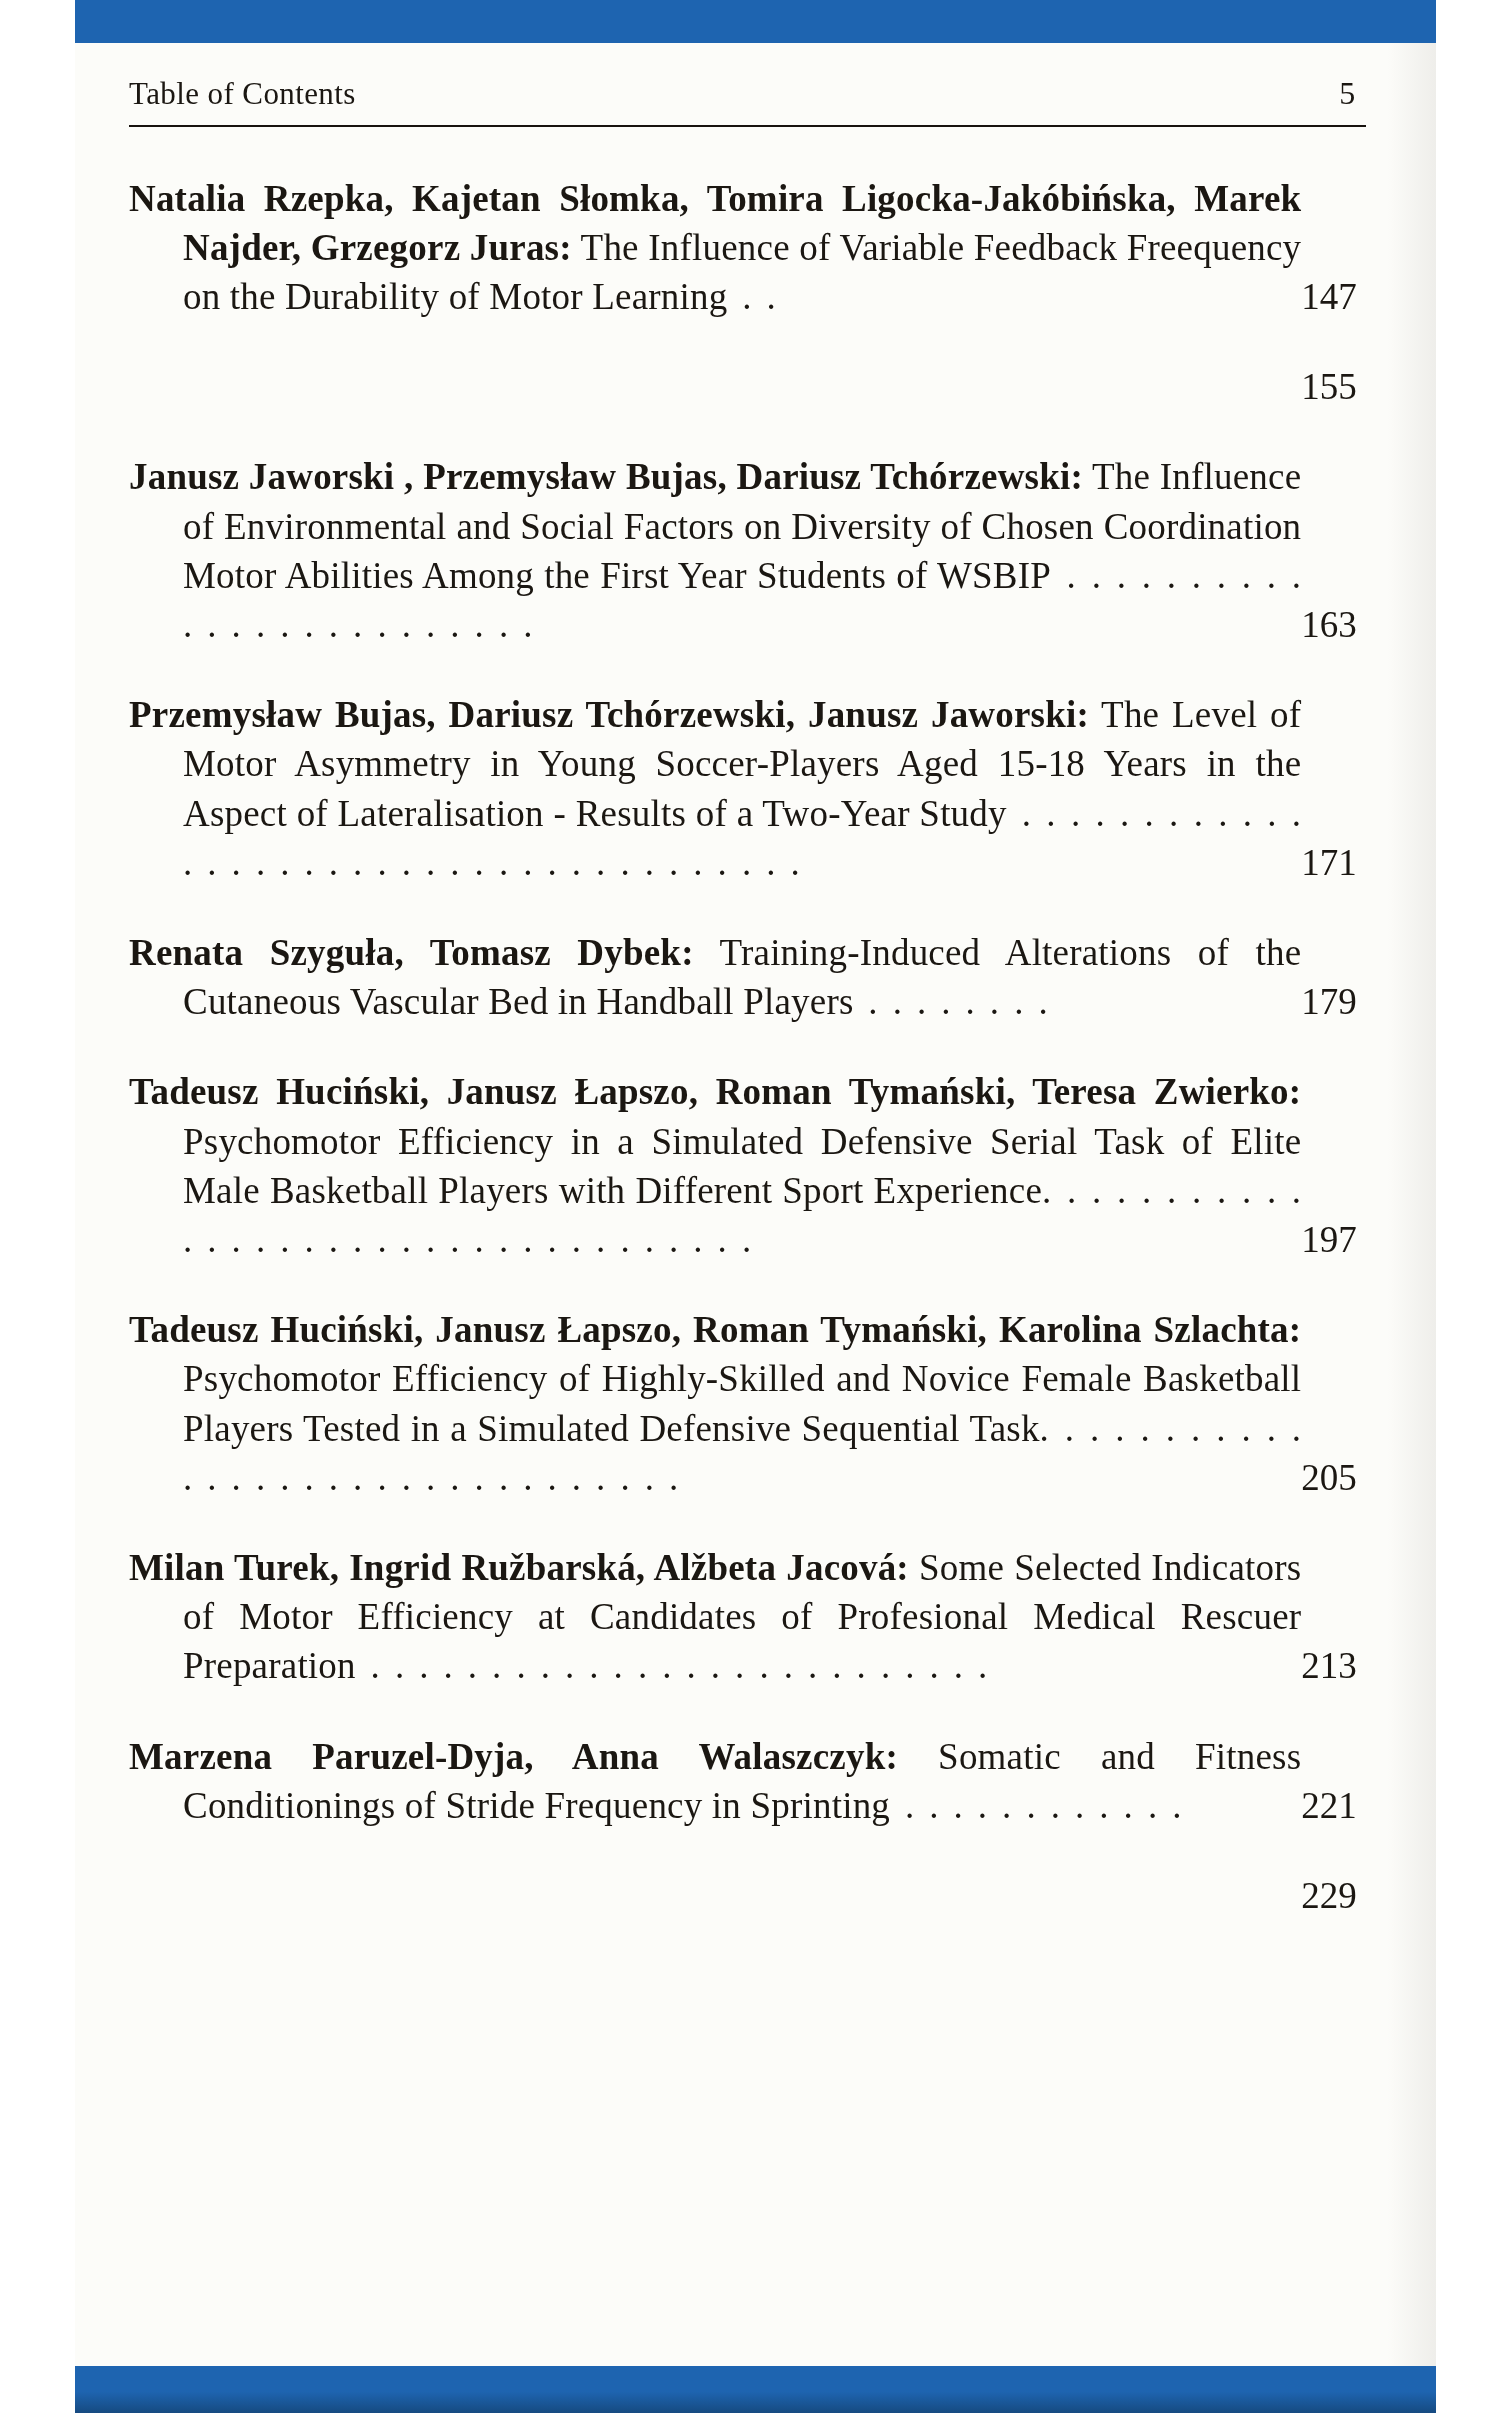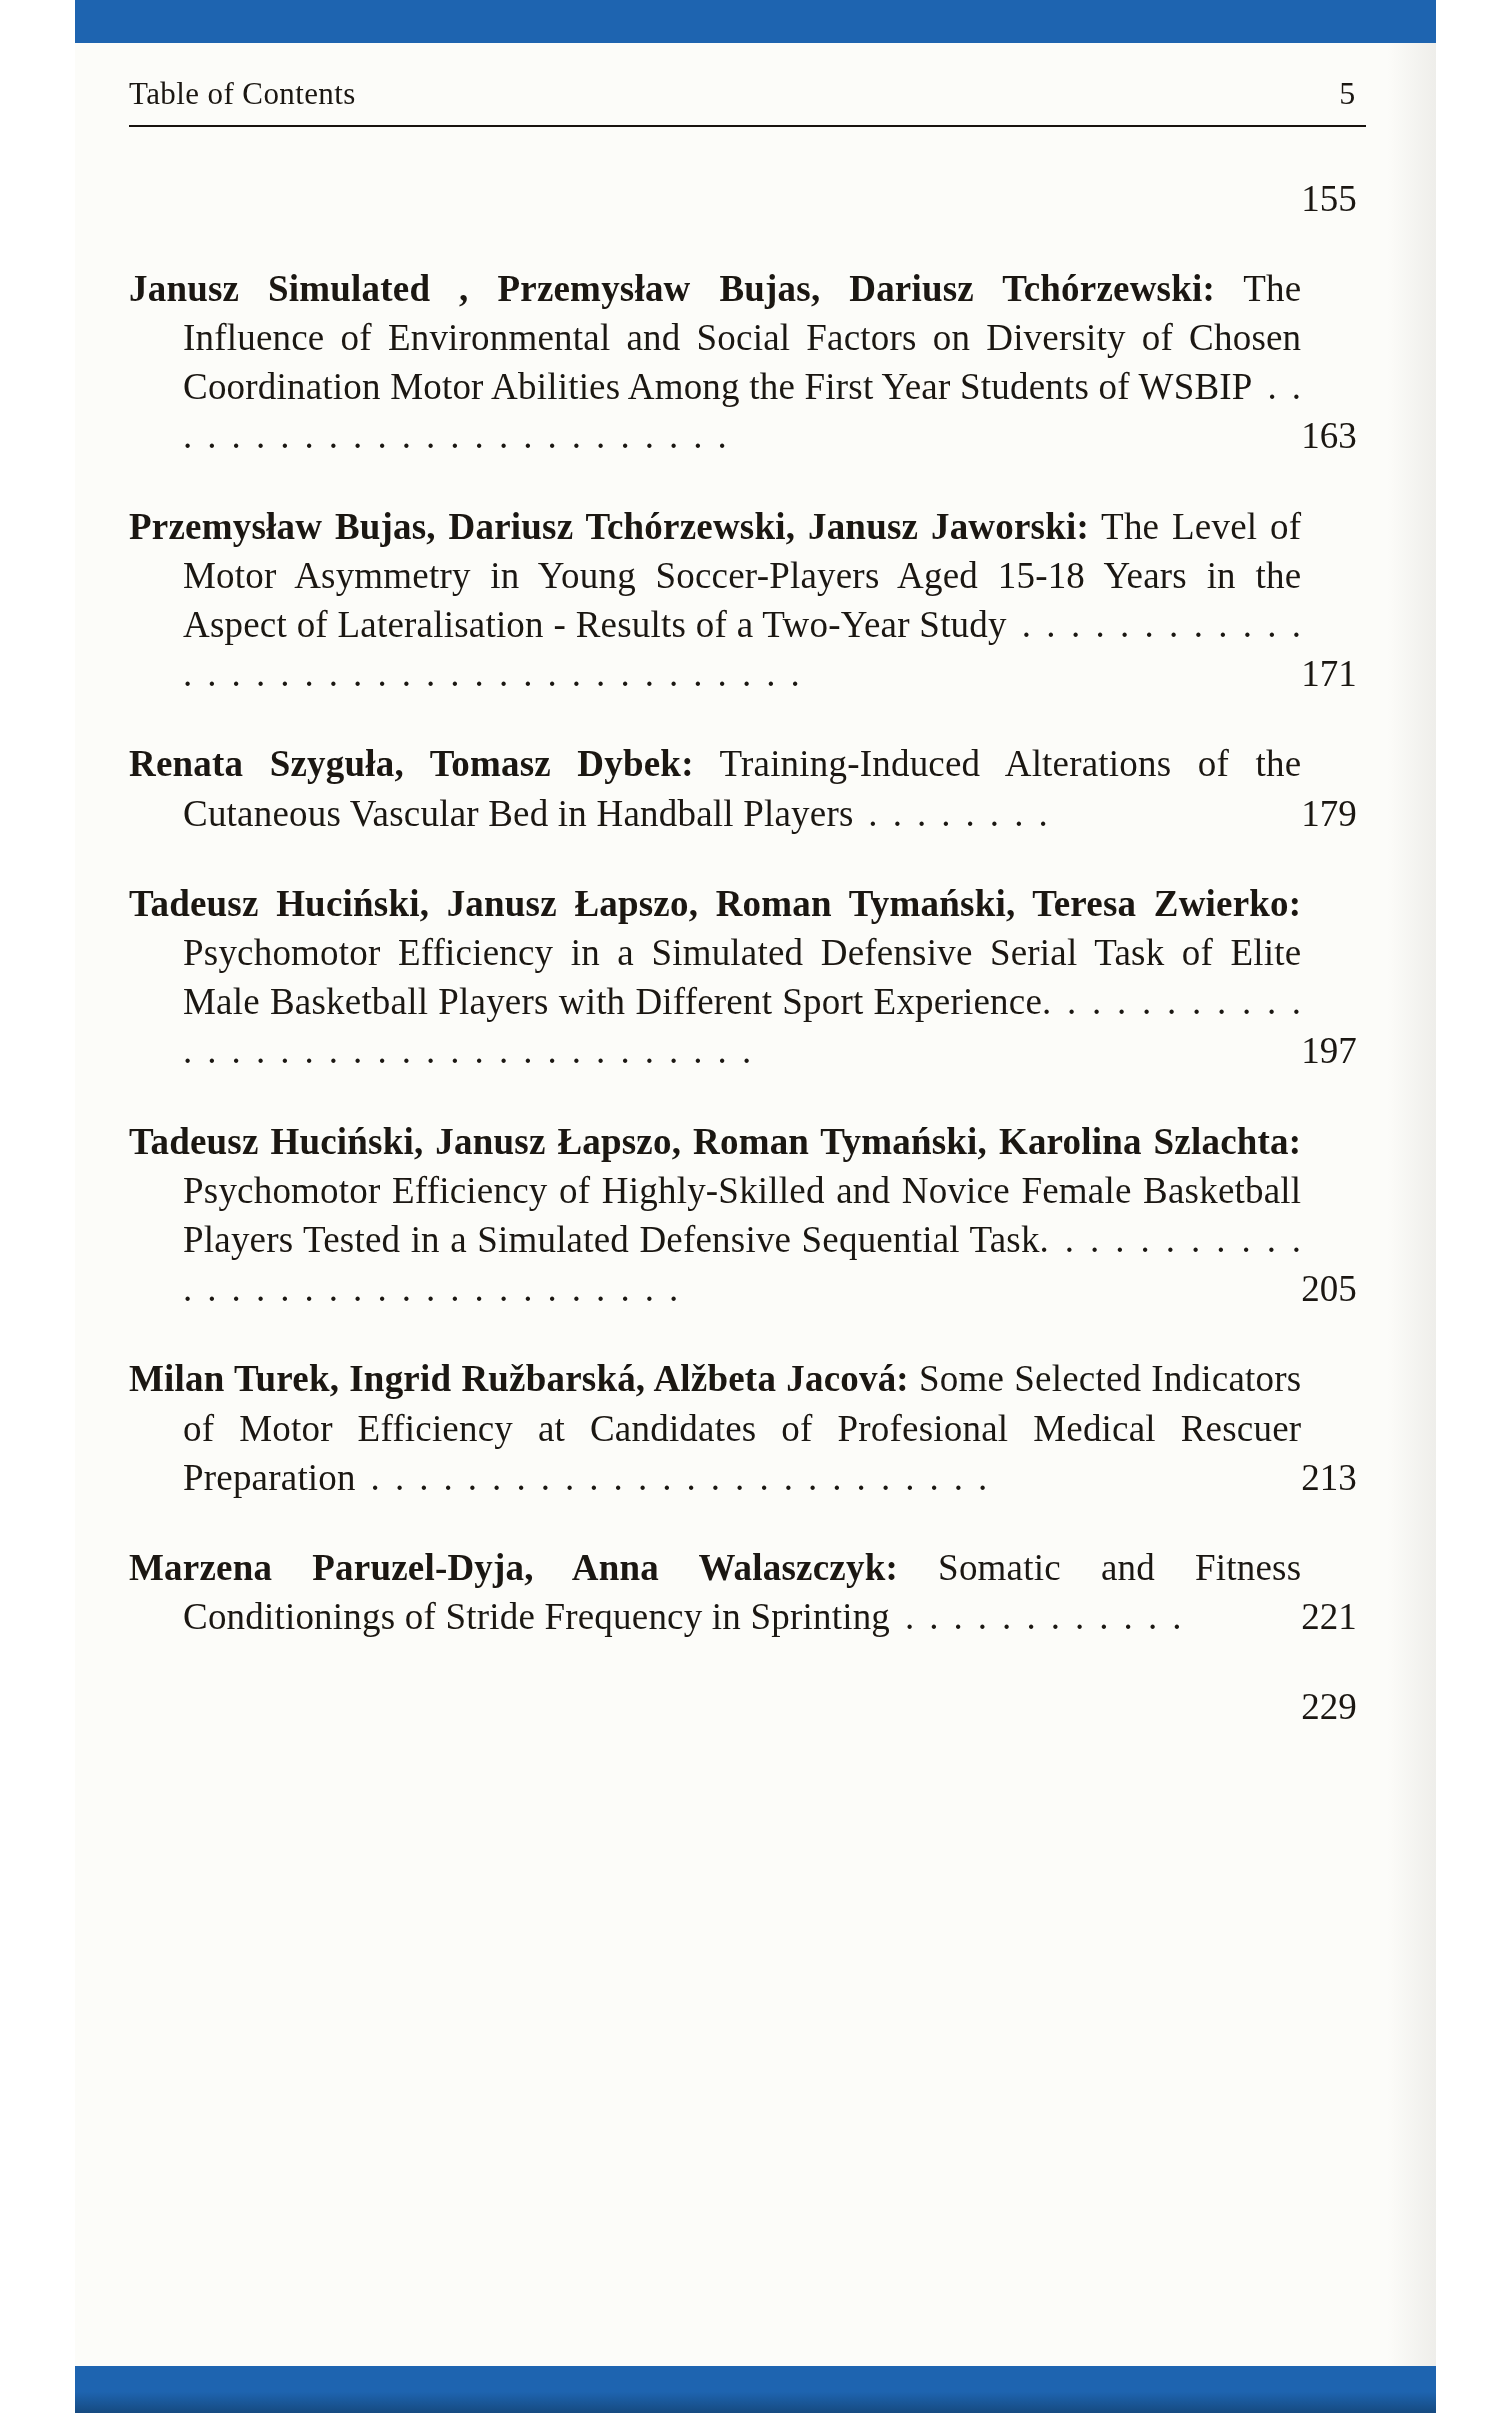--- a/index.html
+++ b/index.html
@@ -77,28 +77,35 @@
   <div class="bar-top"></div>
 
   <div class="content">
     <div class="header-row">
       <span class="header-title">Table of Contents</span>
       <span class="header-pn">5</span>
     </div>
     <div class="header-rule"></div>
 
     <div class="toc-list">
+  <div class="entry">
+    <p class="entry-text">
+      <span class="authors">Natalia Rzepka, Kajetan Słomka, Tomira Ligocka-Jakóbińska, Marek Najder, Grzegorz Juras:</span>
+      <span class="title">The Influence of Variable Feedback Freequency on the Durability of Motor Learning</span><span class="leader"> . .</span>
+    </p>
+    <div class="entry-page">147</div>
+  </div>
 
   <div class="entry">
     <div class="entry-page">155</div>
   </div>
 
   <div class="entry">
     <p class="entry-text">
-      <span class="authors">Janusz Simulated , Przemysław Bujas, Dariusz Tchórzewski:</span>
+      <span class="authors">Janusz Jaworski , Przemysław Bujas, Dariusz Tchórzewski:</span>
       <span class="title">The Influence of Environmental and Social Factors on Diversity of Chosen Coordination Motor Abilities Among the First Year Students of WSBIP</span><span class="leader"> . . . . . . . . . . . . . . . . . . . . . . . . .</span>
     </p>
     <div class="entry-page">163</div>
   </div>
 
   <div class="entry">
     <p class="entry-text">
       <span class="authors">Przemysław Bujas, Dariusz Tchórzewski, Janusz Jaworski:</span>
       <span class="title">The Level of Motor Asymmetry in Young Soccer-Players Aged 15-18 Years in the Aspect of Lateralisation - Results of a Two-Year Study</span><span class="leader"> . . . . . . . . . . . . . . . . . . . . . . . . . . . . . . . . . . . . . .</span>
     </p>

